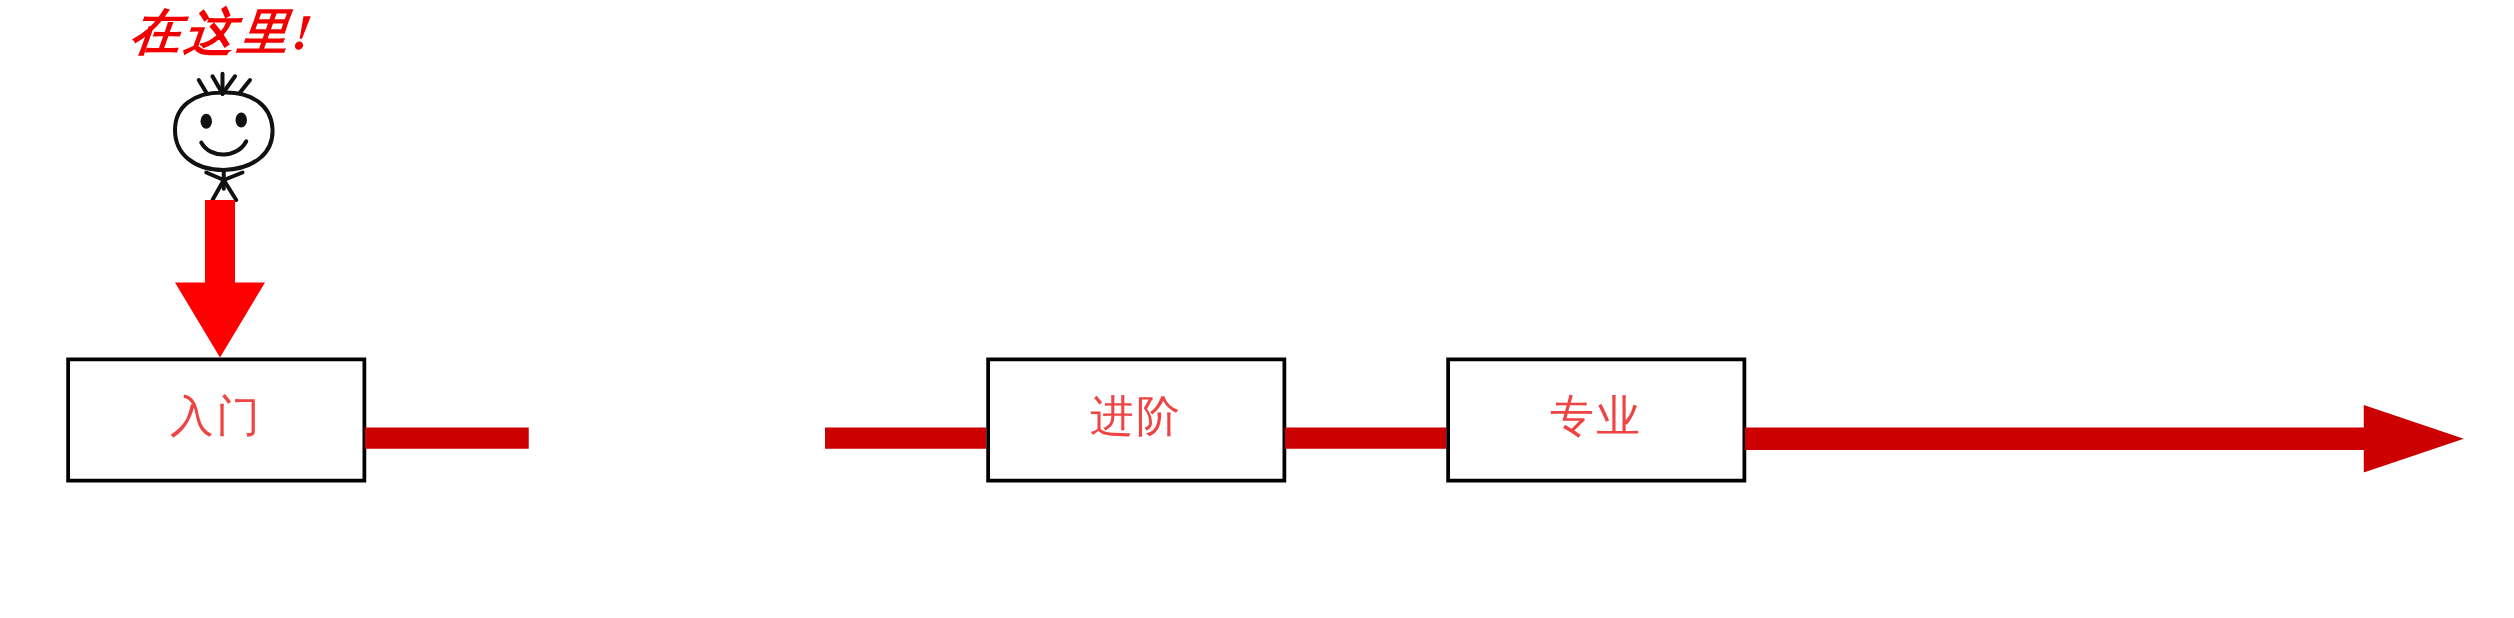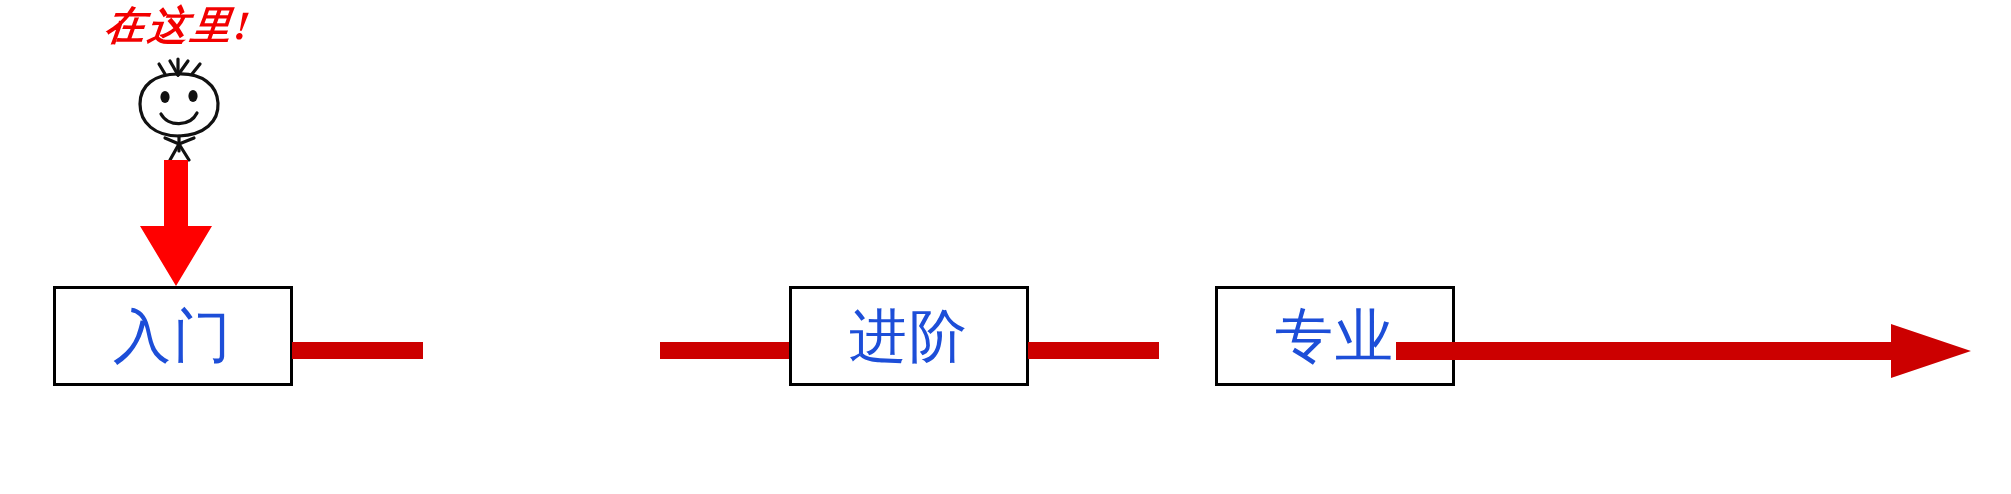--- a/index.html
+++ b/index.html
@@ -68,27 +68,27 @@
     box-sizing: border-box;
     border: 3px solid #000000;
     background: #ffffff;
     display: flex;
     align-items: center;
     justify-content: center;
   }
   .stage-box.b0 { left: 53px; }
   .stage-box.b1 { left: 421px; }
   .stage-box.b2 { left: 789px; }
-  .stage-box.b3 { left: 1215px; }
+  .stage-box.b3 { left: 1157px; }
 
   .stage-label {
-    font-family: Liberation Sans, sans-serif;
-    font-size: 58px;
+    font-family: Liberation Mono, monospace;
+    font-size: 35px;
     line-height: 1;
-    color: #1d4ed8;
+    color: #ef4444;
     letter-spacing: 2px;
     white-space: nowrap;
   }
 
   
   .connector {
     position: absolute;
     top: 56px;
     height: 17px;
     width: 131px;

